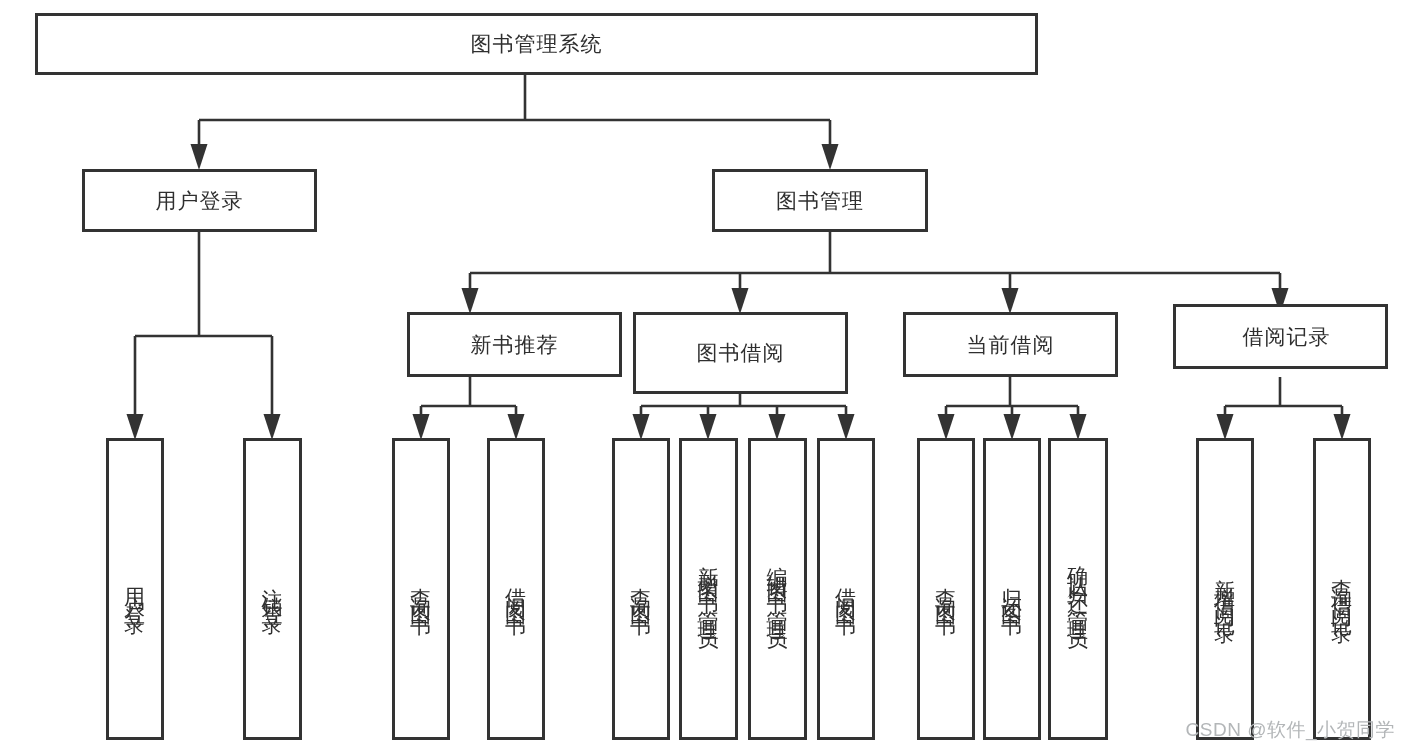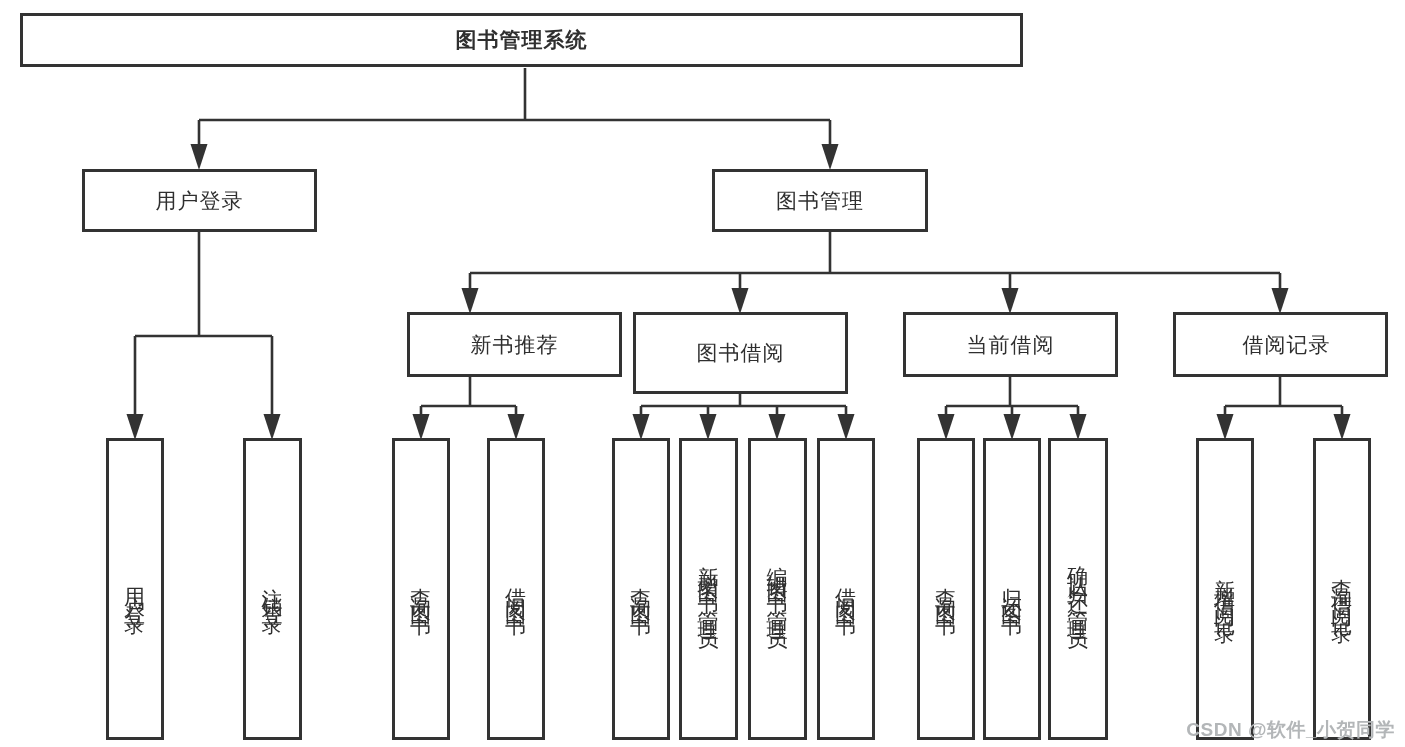--- a/index.html
+++ b/index.html
@@ -53,21 +53,20 @@
   }
   #watermark {
     position: absolute;
     right: 10px;
     bottom: 4px;
     z-index: 3;
     color: var(--watermark);
     font-size: 19px;
     letter-spacing: 0.5px;
     pointer-events: none;
-    font-weight: bold;
   }
 </style>
 </head>
 <body>
 
 <div id="stage">
 
   <svg id="connectors" viewBox="0 0 1405 747" xmlns="http://www.w3.org/2000/svg" aria-hidden="true">
 
     <path d="M525 68 L525 120 M199 120 L830 120 M199 120 L199 148 M830 120 L830 148"></path>
@@ -98,29 +97,29 @@
     <polygon points="699.5,414 716.5,414 708,440"></polygon>
     <polygon points="768.5,414 785.5,414 777,440"></polygon>
     <polygon points="837.5,414 854.5,414 846,440"></polygon>
     <polygon points="937.5,414 954.5,414 946,440"></polygon>
     <polygon points="1003.5,414 1020.5,414 1012,440"></polygon>
     <polygon points="1069.5,414 1086.5,414 1078,440"></polygon>
     <polygon points="1216.5,414 1233.5,414 1225,440"></polygon>
     <polygon points="1333.5,414 1350.5,414 1342,440"></polygon>
   </svg>
 
-  <div class="node" style="left:20px; top:13px; width:1003px; height:54px;font-weight:bold;">图书管理系统</div>
+  <div class="node" style="left:35px; top:13px; width:1003px; height:62px;">图书管理系统</div>
 
   <div class="node" style="left:82px; top:169px; width:235px; height:63px;">用户登录</div>
   <div class="node" style="left:712px; top:169px; width:216px; height:63px;">图书管理</div>
 
   <div class="node" style="left:363px; top:312px; width:215px; height:65px;margin-left:44px;">新书推荐</div>
   <div class="node" style="left:633px; top:312px; width:215px; height:82px;">图书借阅</div>
   <div class="node" style="left:903px; top:312px; width:215px; height:65px;">当前借阅</div>
-  <div class="node" style="left:1173px; top:312px; width:215px; height:65px;padding-left:12px;">借阅记录</div>
+  <div class="node" style="left:1173px; top:304px; width:215px; height:65px;padding-left:12px;">借阅记录</div>
 
   <div class="node leaf" style="left:106px; top:438px; width:58px; height:302px;">
     <span class="vtext">用户登录</span>
   </div>
   <div class="node leaf" style="left:243px; top:438px; width:59px; height:302px;">
     <span class="vtext">注销登录</span>
   </div>
 
   <div class="node leaf" style="left:392px; top:438px; width:58px; height:302px;">
     <span class="vtext">查询图书</span>

